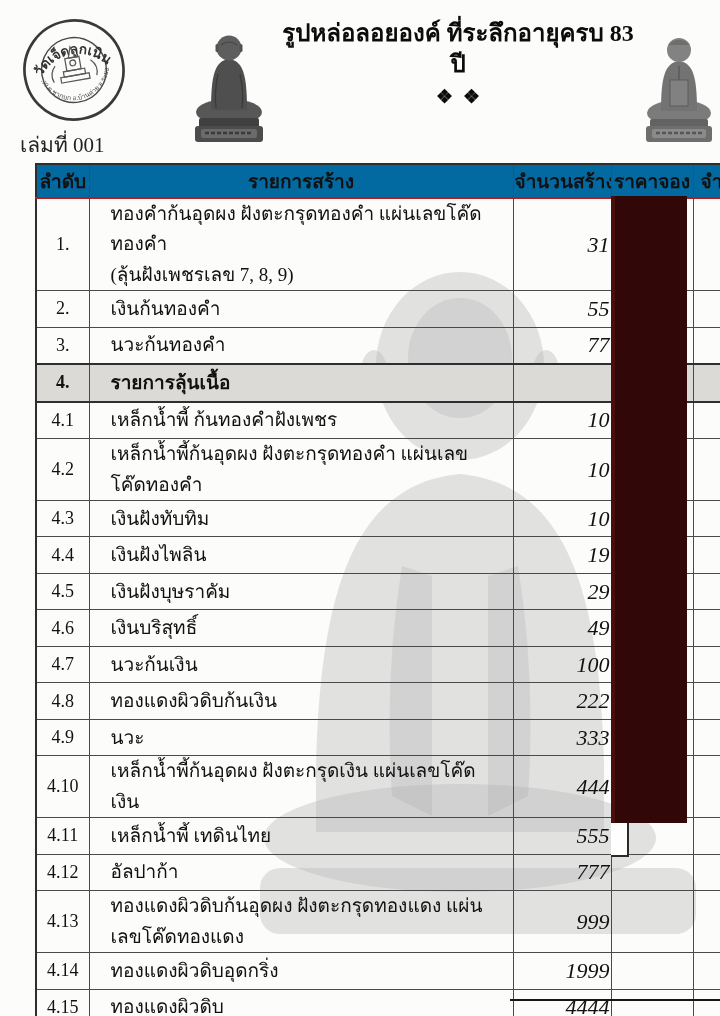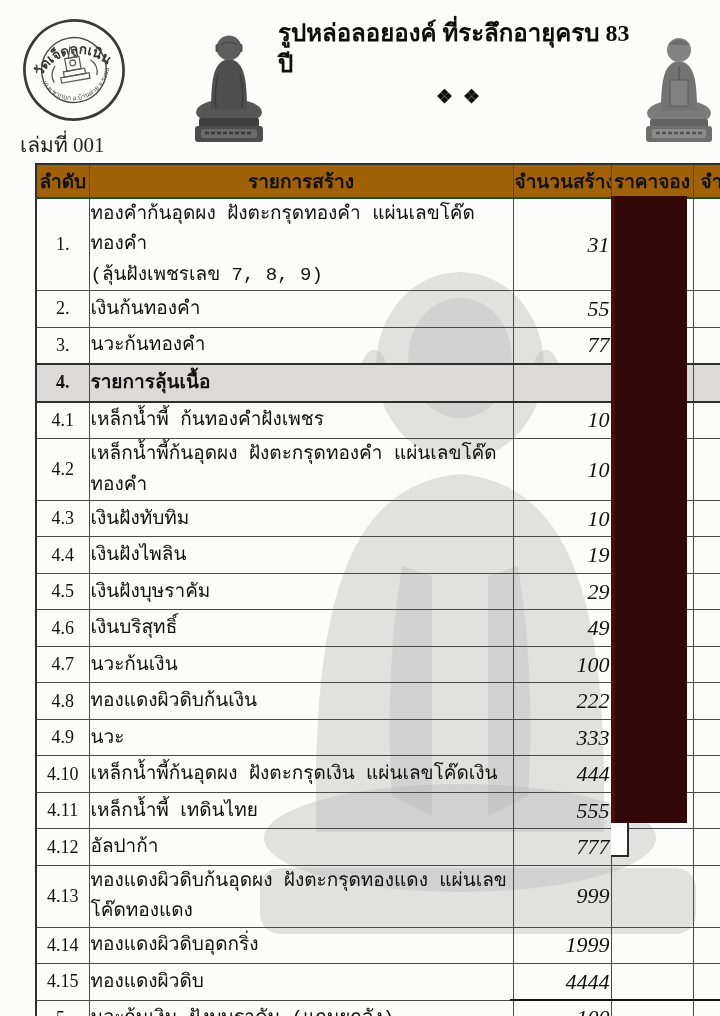--- a/index.html
+++ b/index.html
@@ -8,41 +8,41 @@
     background:#fcfcfa;color:#111;
     font-family:"Liberation Serif","DejaVu Serif",serif;
   }
   
   .hdr{position:absolute;top:0;left:0;width:720px;height:162px;z-index:2;}
   .seal{position:absolute;left:20px;top:16px;width:108px;height:108px;transform:rotate(-10deg);}
   .volume{position:absolute;left:20px;top:128px;font-size:21px;color:#222;}
   .statue{position:absolute;}
   .statue-front{left:188px;top:14px;width:82px;height:132px;}
   .statue-back{left:640px;top:18px;width:78px;height:128px;}
-  .titles{position:absolute;left:278px;top:18px;width:360px;text-align:left;font-weight:bold;color:#0c0c0c;}
+  .titles{position:absolute;left:278px;top:18px;width:360px;text-align:center;font-weight:bold;color:#0c0c0c;}
   .title1{font-size:24px;line-height:1.3;}
   .title2{font-size:30px;line-height:1.35;margin-top:6px;display:flex;align-items:center;justify-content:center;gap:10px;}
   .title2 .diamond{font-size:19px;position:relative;top:-2px;}
   .title3{font-size:25px;line-height:1.3;margin-top:6px;}
   
   table.main{
     position:absolute;left:35px;top:163px;z-index:2;
     border-collapse:collapse;table-layout:fixed;width:725px;
     border:2px solid #2e2e2e;
   }
   col.w-no{width:53px;}col.w-item{width:424px;}col.w-qty{width:98px;}col.w-price{width:82px;}col.w-book{width:68px;}
   th,td{border:1px solid #4a4a4a;overflow:hidden;}
   th{
-    background:#a16207;font-size:19px;font-weight:bold;height:30px;
-    border-bottom:2px solid #14532d;white-space:nowrap;
+    background:#0369a1;font-size:19px;font-weight:bold;height:30px;
+    border-bottom:2px solid #b91c1c;white-space:nowrap;
   }
   th.h-book{text-align:left;padding-left:7px;}
   td{font-size:19px;height:33.5px;vertical-align:middle;background:transparent;}
   .c-no{text-align:center;font-size:18px;}
-  .c-item{padding:0 1px;white-space:pre-line;line-height:1.6;font-family:Liberation Mono, monospace;}
+  .c-item{padding:0 21px;white-space:pre-line;line-height:1.6;}
   .c-qty{text-align:right;font-size:22px;font-style:italic;}
   tr.tall-row td{height:67px;}
   tr.section-row td{
     background:#dbdad6;border-top:2px solid #2e2e2e;border-bottom:2px solid #2e2e2e;
   }
   tr.section-row .c-item{font-weight:bold;}
   tr.section-row .c-no{font-weight:bold;}
   
   .redaction{
     position:absolute;left:611px;top:196px;width:76px;height:627px;

